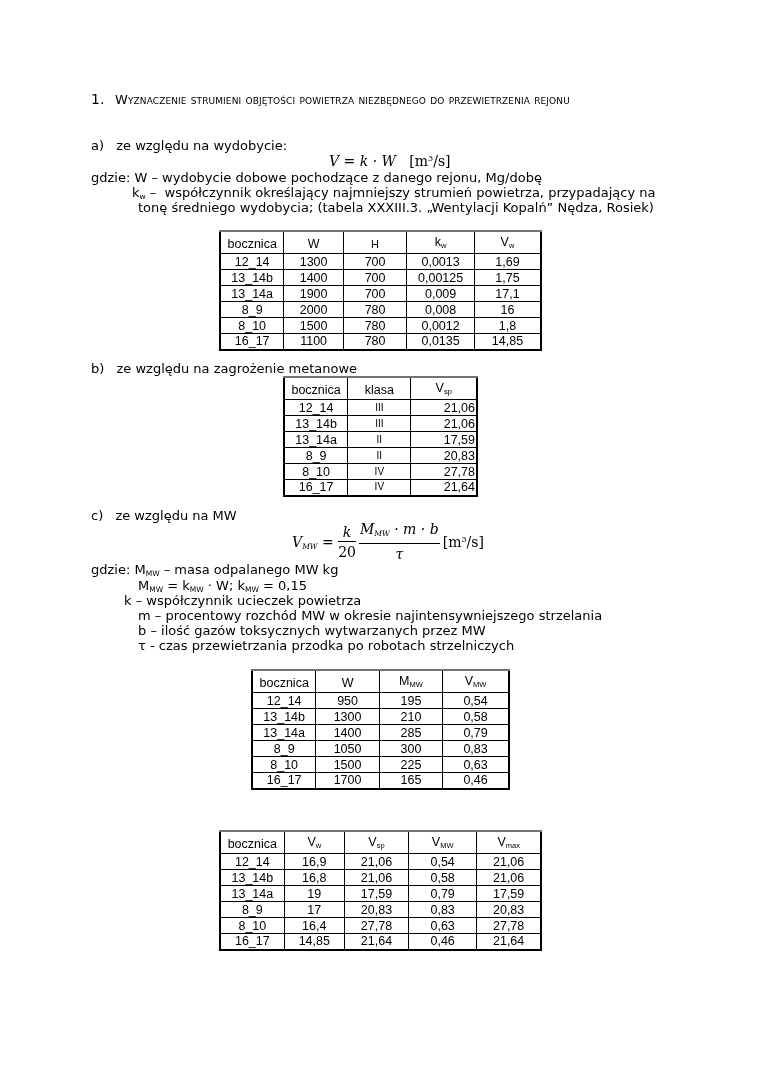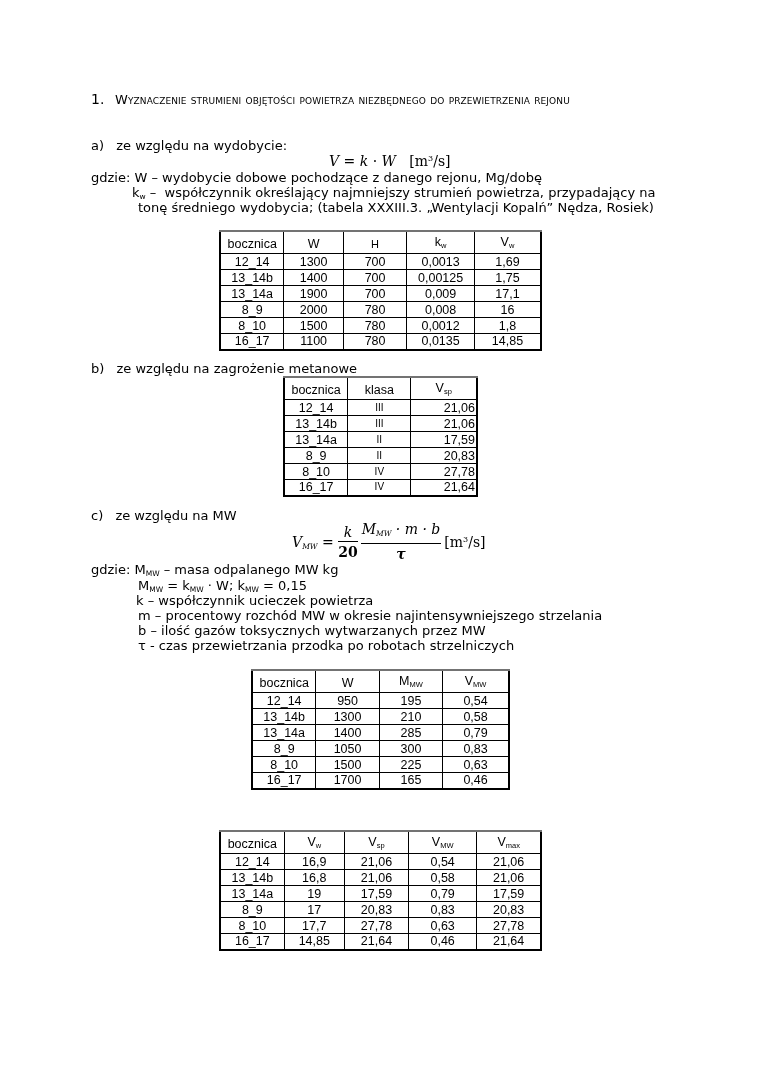--- a/index.html
+++ b/index.html
@@ -15,21 +15,21 @@
   sub.s { font-size: 7.5px; vertical-align: -2px; }
   sup.s { font-size: 8px; vertical-align: 5px; }
   table.dt { position: absolute; border-collapse: collapse; font-family: "Liberation Sans", sans-serif; font-size: 12.5px; }
   table.dt td, table.dt th { border: 1px solid #000; height: 16px; line-height: 14px; padding: 0 3px; text-align: center; font-weight: normal; }
   table.dt th { height: 20px; padding-top: 3px; }
   table.dt tr:first-child th { border-top: 2px solid #737373; }
   table.dt { border: 2px solid #000; }
   table.dt td.r { text-align: right; padding-right: 1px; }
   .frac { display: inline-block; vertical-align: middle; text-align: center; }
   .frac .top { display: block; border-bottom: 1px solid #000; padding: 0 1px; line-height: 18px; }
-  .frac .bot { display: block; line-height: 20px; font-weight: bold; }
+  .frac .bot { display: block; line-height: 20px; }
 </style>
 </head>
 <body>
 
 <div class="abs heading" style="left:91px; top:90px; width:600px; height:40px;">
   <span class="num">1.</span>
   <div style="position:absolute; left:24px; top:1px;">
     <div class="sc" style="font-variant: small-caps;">Wyznaczenie strumieni objętości powietrza niezbędnego do przewietrzenia rejonu</div>
   </div>
 </div>
@@ -169,21 +169,21 @@
   <span style="margin-left:3px;">[m<sup class="s">3</sup>/s]</span>
 </div>
 
 <div class="abs line" style="left:91px; top:562px;">
   <span>gdzie:</span>
   M<sub class="s">MW</sub> – masa odpalanego MW kg
 </div>
 <div class="abs line" style="left:138px; top:578px;">
   M<sub class="s">MW</sub> = k<sub class="s">MW</sub> · W; k<sub class="s">MW</sub> = 0,15
 </div>
-<div class="abs line" style="left:136px; top:593px;">k – współczynnik ucieczek powietrza</div>
+<div class="abs line" style="left:124px; top:593px;">k – współczynnik ucieczek powietrza</div>
 <div class="abs line" style="left:138px; top:608px;">m – procentowy rozchód MW w okresie najintensywniejszego strzelania</div>
 <div class="abs line" style="left:138px; top:623px;text-align:right;">b – ilość gazów toksycznych wytwarzanych przez MW</div>
 <div class="abs line" style="left:138px; top:638px;">τ - czas przewietrzania przodka po robotach strzelniczych</div>
 
 <table class="dt" style="left:251px; top:669px; width:259px;">
   <tbody>
       <tr>
     <th style="width:64px;">bocznica</th>
     <th style="width:64px;">W</th>
     <th style="width:64px;">M<sub class="s">MW</sub></th>
@@ -260,21 +260,21 @@
       </tr>
   <tr>
         <td>8_9</td>
         <td>17</td>
         <td>20,83</td>
         <td>0,83</td>
         <td>20,83</td>
       </tr>
   <tr>
         <td>8_10</td>
-        <td>17,7</td>
+        <td>16,4</td>
         <td>27,78</td>
         <td>0,63</td>
         <td>27,78</td>
       </tr>
   <tr>
         <td>16_17</td>
         <td>14,85</td>
         <td>21,64</td>
         <td>0,46</td>
         <td>21,64</td>

